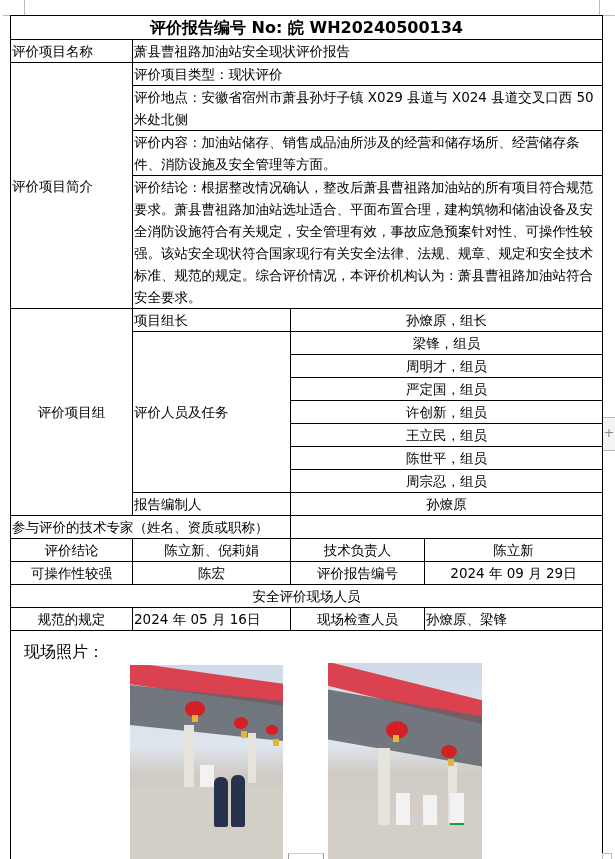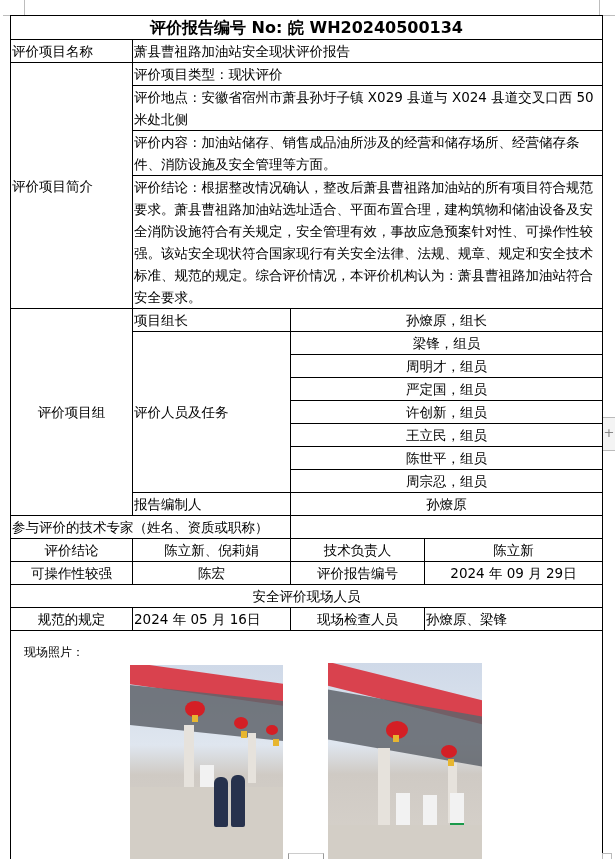--- a/index.html
+++ b/index.html
@@ -10,21 +10,21 @@
   .margin-mark-rv { position:absolute; left:599px; top:0; width:1px; height:15px; background:#bdbdbd; }
   .margin-mark-rh { position:absolute; left:603px; top:15px; width:12px; height:1px; background:#bdbdbd; }
 
   table.report { position:absolute; left:10px; top:15px; width:592px; border-collapse:collapse;
                  table-layout:fixed; font-size:13.5px; line-height:22px; }
   table.report td { border:1.3px solid #000; padding:0 1px; vertical-align:middle; }
   .center { text-align:center;margin-top:45px; }
   .bold { font-weight:normal; }
   .title-row td { height:23px; font-weight:bold; font-size:16px; text-align:center; }
   .photo-cell { height:240px; vertical-align:top !important; position:relative; }
-  .photo-label { position:absolute; left:13px; top:10px; font-size:12px; }
+  .photo-label { position:absolute; left:13px; top:10px; font-size:16px; }
   .photo { position:absolute; overflow:hidden; }
   .photo1 { left:119px; top:34px; width:153px; height:200px; }
   .photo2 { left:317px; top:32px; width:154px; height:202px; }
   .sky { position:absolute; left:0; top:0; width:100%; height:100%;
          background:linear-gradient(180deg,#cfd9e8 0%,#dfe6ef 40%,#cfcac4 55%,#d8d3cc 100%); }
   .canopy { position:absolute; background:#d9424e; }
   .canopy-under { position:absolute; background:#5f646b; }
   .pillar { position:absolute; background:#e6e2dc; }
   .lantern { position:absolute; width:20px; height:16px; border-radius:50%; background:#d41f25; }
   .lantern::after { content:""; position:absolute; left:7px; top:14px; width:6px; height:7px; background:#e7b630; }

